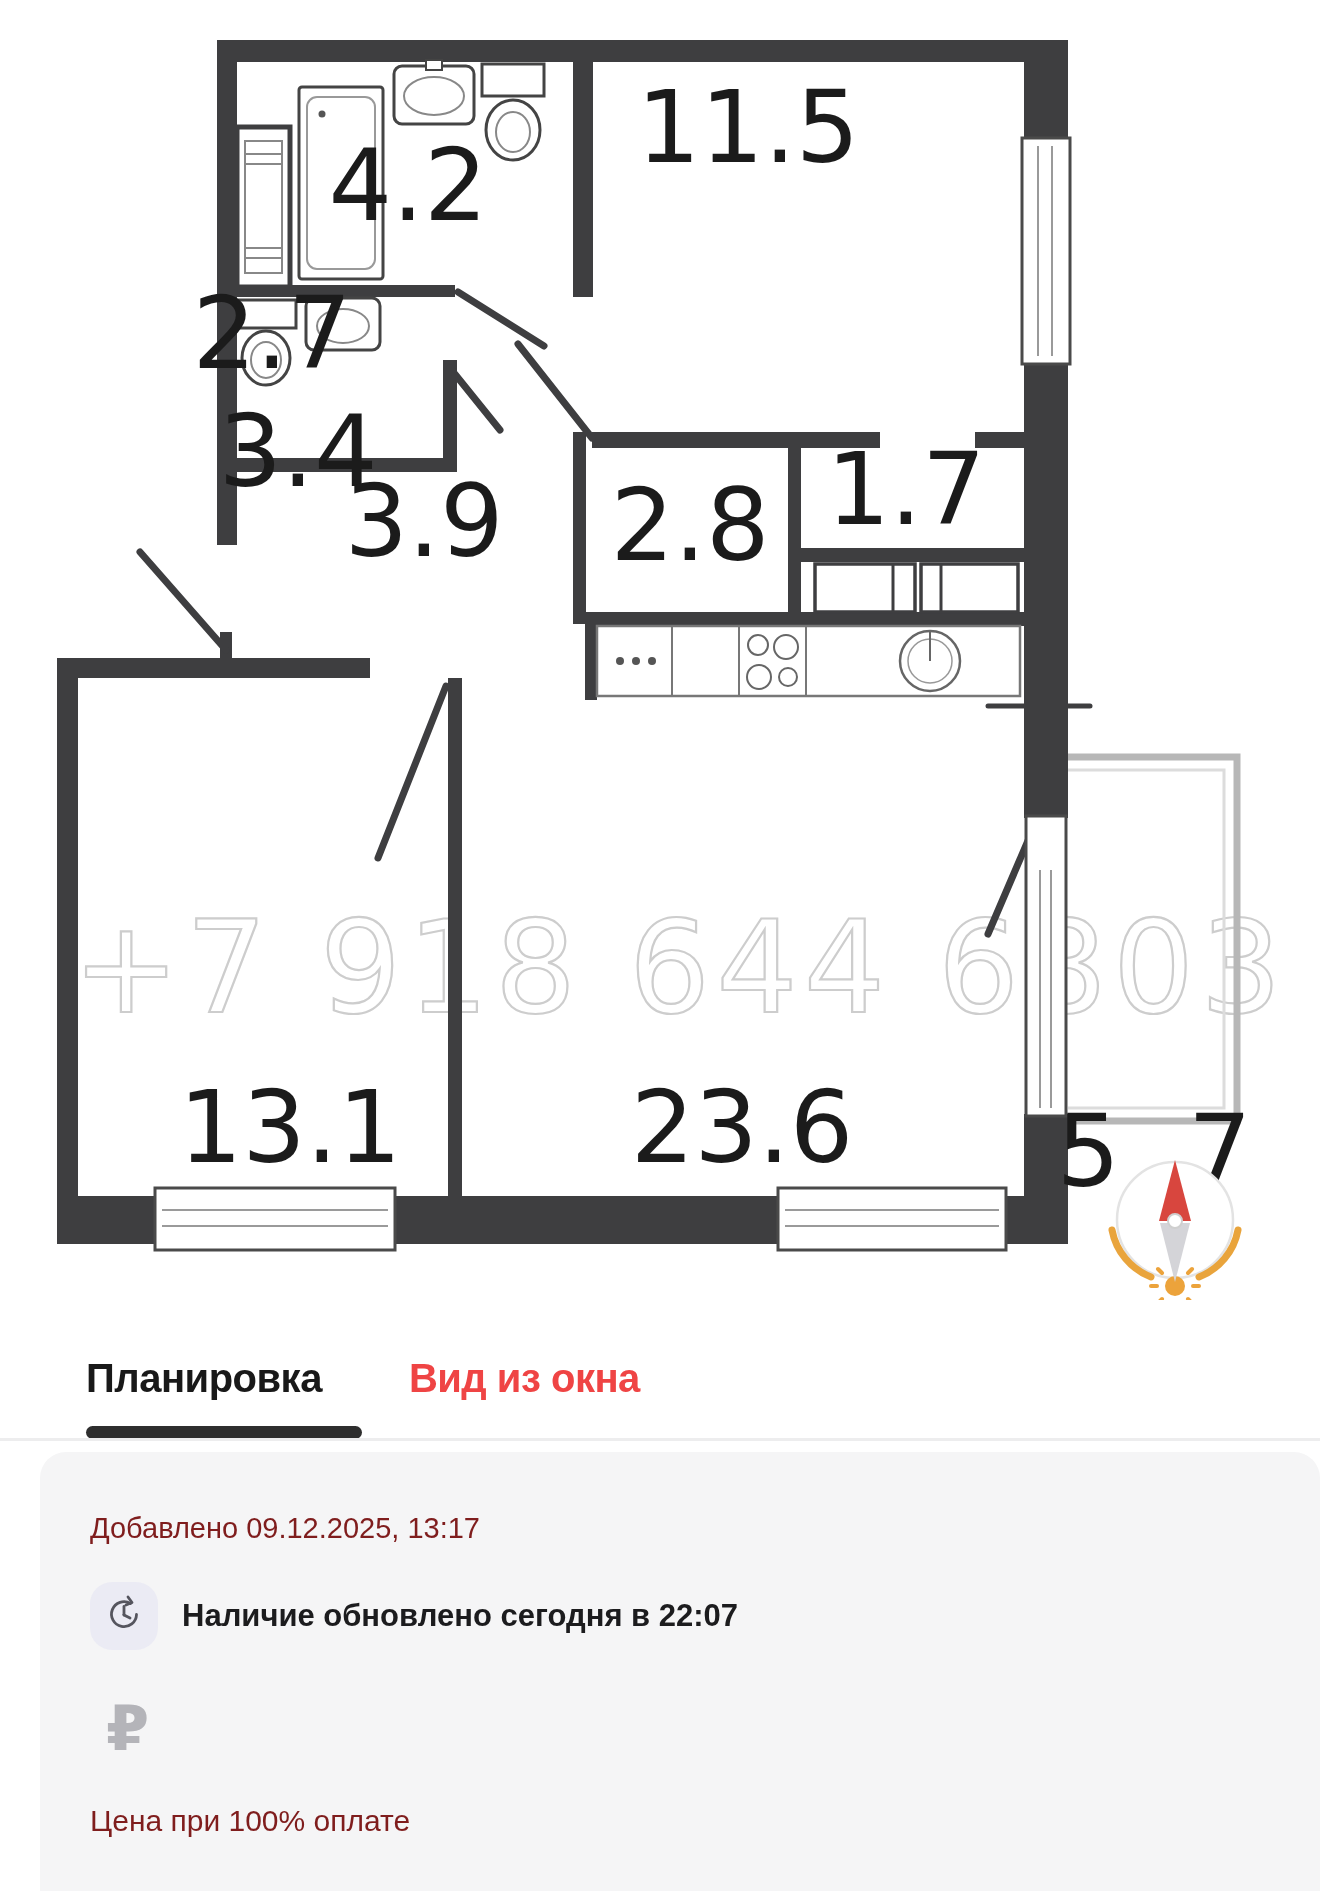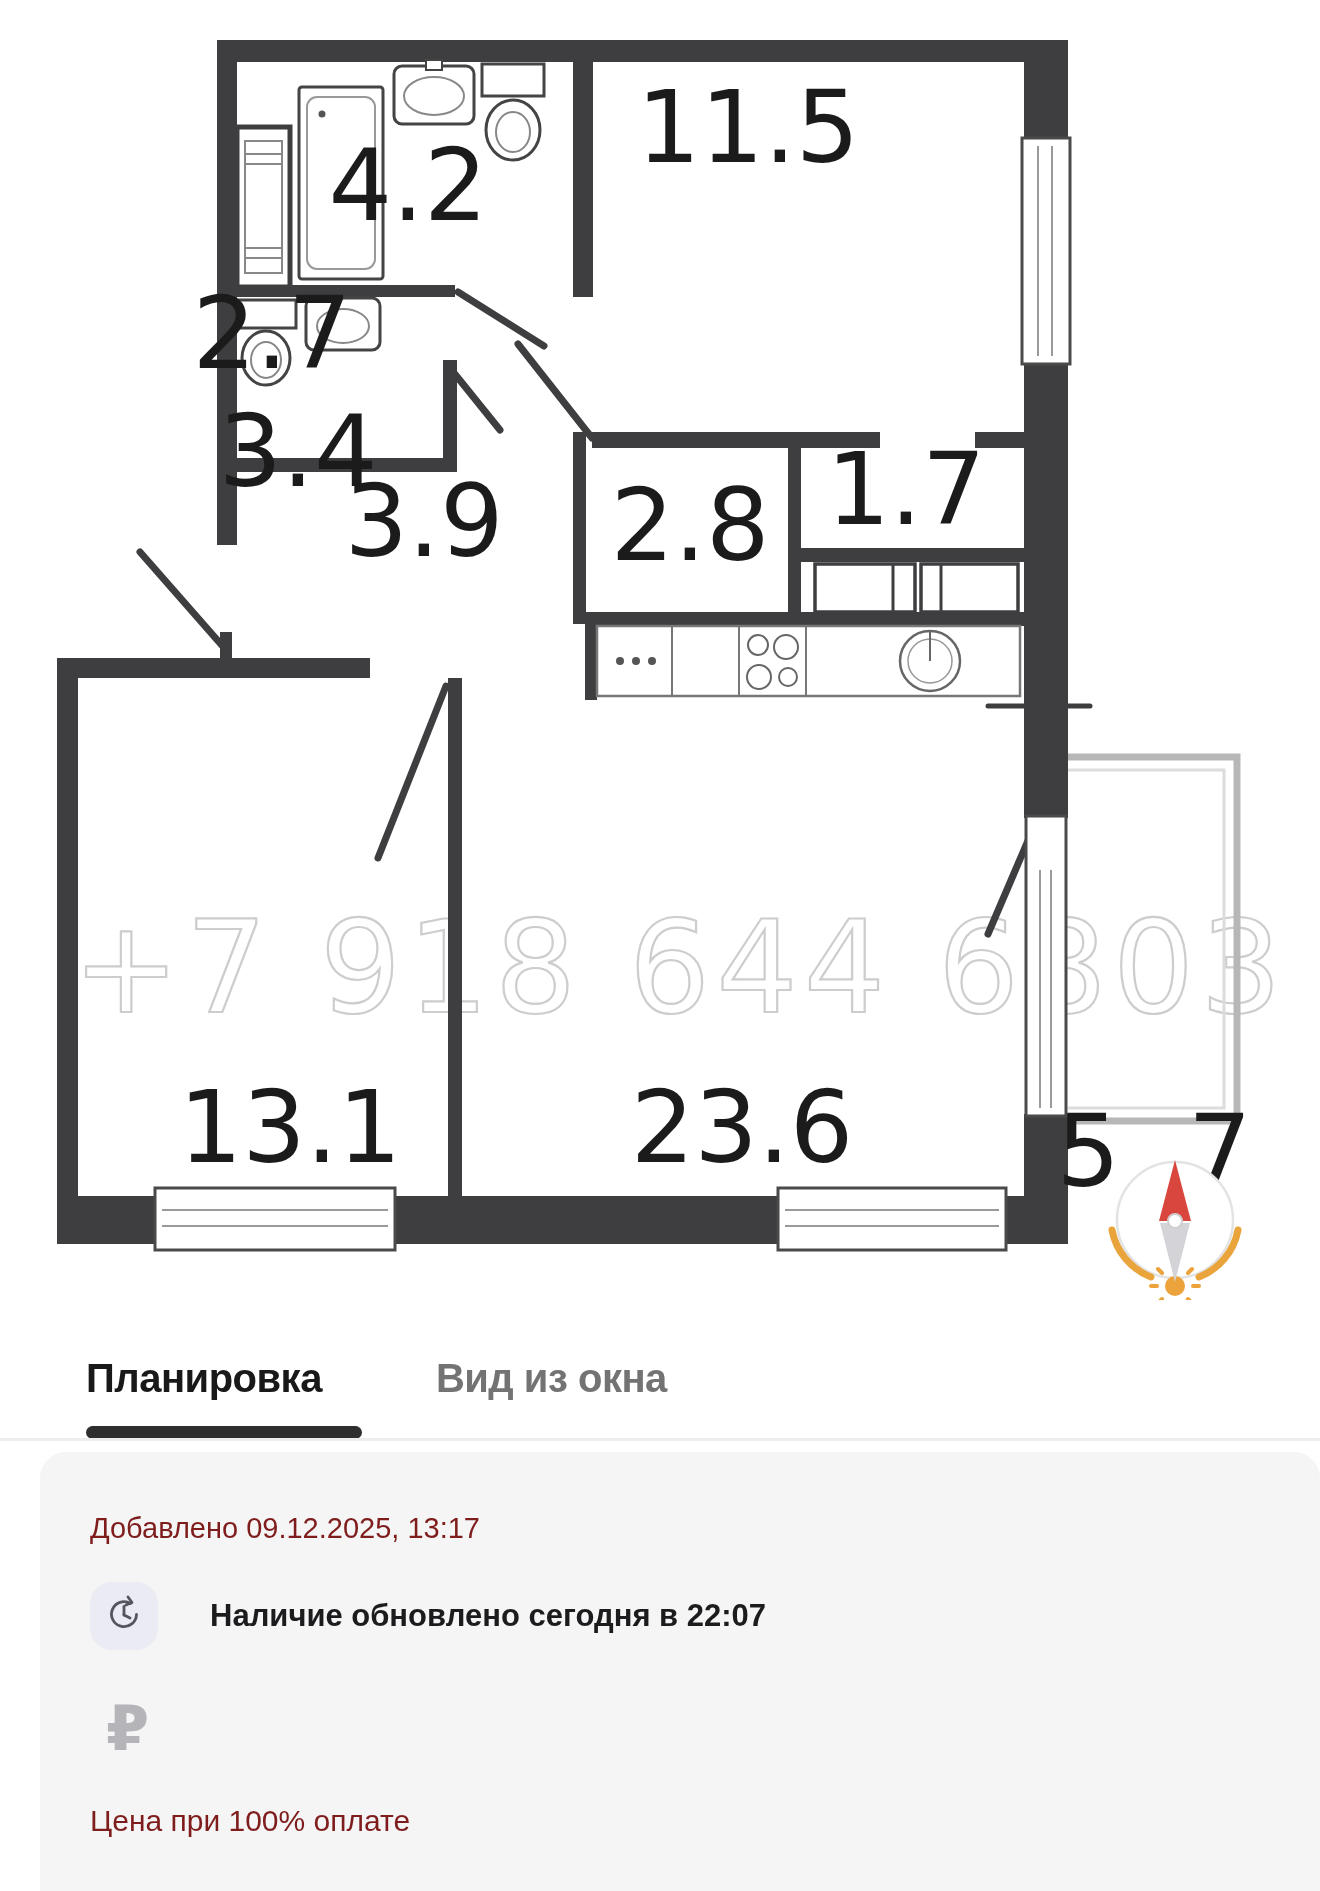--- a/index.html
+++ b/index.html
@@ -4,36 +4,36 @@
 <style>
   html,body{margin:0;padding:0;background:#fff;}
   .screen{position:relative;width:1320px;height:1891px;background:#fff;overflow:hidden;
           font-family:"Liberation Sans",sans-serif;}
   .plan-wrap{position:absolute;left:0;top:0;width:1320px;height:1300px;}
   .plan-wrap svg{display:block;}
   .plan-label{font-family:"DejaVu Sans",sans-serif;font-weight:500;fill:#1b1b1b;}
   .watermark{font-family:"DejaVu Sans",sans-serif;font-weight:400;fill:none;
              stroke:#cdcdcd;stroke-width:2.2px;letter-spacing:6px;}
   
-  .tabs{position:absolute;left:86px;top:1356px;display:flex;align-items:flex-start;gap:114px;}
-  .tab{font-size:40px;font-weight:bold;color:#737373;letter-spacing:-0.5px;cursor:pointer;}
+  .tabs{position:absolute;left:86px;top:1356px;display:flex;align-items:flex-start;gap:87px;}
+  .tab{font-size:40px;font-weight:bold;color:#ef4444;letter-spacing:-0.5px;cursor:pointer;}
   .tab.active{color:#191919;}
   .tab-group{display:flex;align-items:center;}
   .expand-ico{margin-right:20px;display:inline-block;}
   .tab-underline{position:absolute;left:86px;top:1426px;width:276px;height:13px;
                  border-radius:7px;background:#2e2e2e;}
   .tabs-divider{position:absolute;left:0;top:1438px;width:1320px;height:3px;background:#ededee;}
   
   .card{position:absolute;left:40px;top:1452px;width:1280px;height:439px;
         background:#f5f5f6;border-radius:26px 26px 0 0;}
   .added{position:absolute;left:50px;top:60px;font-size:29px;color:#7f1d1d;}
   .avail-row{position:absolute;left:50px;top:130px;display:flex;align-items:center;}
   .clock-chip{width:68px;height:68px;border-radius:22px;background:#ebebf4;
               display:flex;align-items:center;justify-content:center;}
-  .avail-text{margin-left:52px;font-size:31px;font-weight:bold;color:#1c1c1e;}
+  .avail-text{margin-left:24px;font-size:31px;font-weight:bold;color:#1c1c1e;}
   .price-row{position:absolute;left:48px;top:240px;display:flex;align-items:baseline;
              font-family:"DejaVu Sans",sans-serif;}
   .price{font-size:74px;font-weight:bold;color:#1e1e20;letter-spacing:-2px;}
   .ruble{margin-left:18px;font-size:62px;font-weight:bold;color:#b4b4b9;}
   .price-note{position:absolute;left:50px;top:352px;font-size:30px;color:#7f1d1d;}
 </style>
 </head>
 <body>
 
 <div class="screen">

